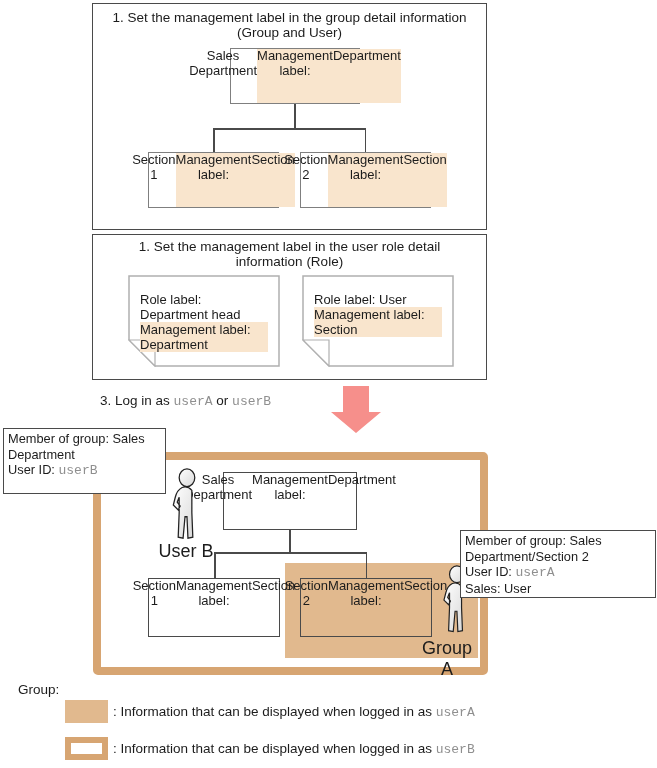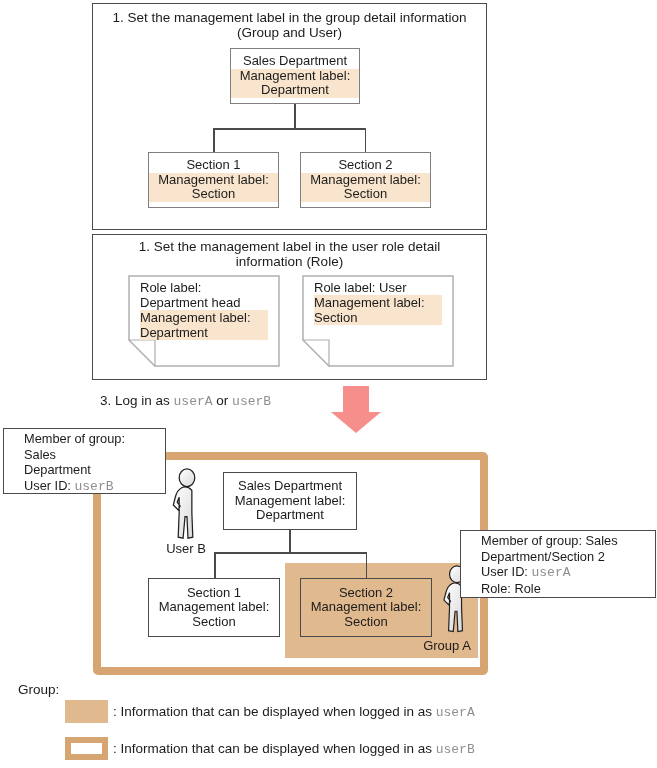--- a/index.html
+++ b/index.html
@@ -6,40 +6,40 @@
   #canvas{
     position:relative;width:657px;height:768px;background:#fff;overflow:hidden;
     font-family:"Liberation Sans","DejaVu Sans",sans-serif;color:#1c1c1c;
   }
   .abs{position:absolute;}
   
   .stepbox{background:#fff;border:1.5px solid #4a4a4a;box-sizing:border-box;}
   .steptitle{position:absolute;left:0;right:0;text-align:center;font-size:13.5px;line-height:15px;}
   
   .gbox{background:#fff;border:1.5px solid #7f7f7f;box-sizing:border-box;
-        display:flex;flex-direction:column;justify-content:center;text-align:center;
+        display:flex;flex-direction:row;justify-content:center;text-align:center;
         font-size:13px;z-index:3;}
   .gbox.darkb{border-color:#4a4a4a;}
   .gline{line-height:14.5px;width:100%;}
   .hl{background:#f9e5cd;}
   .tanfill{background:#e1b98e;}
   
   .cline{background:#4a4a4a;z-index:1;}
   
-  .notetext{position:absolute;font-size:13px;line-height:15px;}
+  .notetext{position:absolute;font-size:13px;line-height:15px;margin-top:12px;}
   .nhl{background:#f9e5cd;display:block;width:128px;}
   
   .mono{font-family:"Liberation Mono","DejaVu Sans Mono",monospace;color:#8f8f8f;font-size:13px;}
   
   .callout{background:#fff;border:1.5px solid #4a4a4a;box-sizing:border-box;z-index:6;
-           font-size:12.8px;line-height:15.5px;padding:2px 20px;}
+           font-size:12.8px;line-height:15.5px;padding:2px 4px;}
   
   .bigrect{border:8px solid #d7a572;border-radius:5px;box-sizing:border-box;background:#fff;z-index:0;}
   .tanregion{background:#e1b98e;z-index:1;}
-  .userlabel{font-size:13px;text-align:center;z-index:4;}
+  .userlabel{font-size:18px;text-align:center;z-index:4;}
   
   .legendrow-text{font-size:13.5px;line-height:16px;}
   .swatch-fill{background:#e1b98e;}
   .swatch-border{background:#fff;border:6px solid #d7a572;box-sizing:border-box;}
   svg{display:block;}
 </style>
 </head>
 <body>
 
 <div id="canvas">
@@ -152,21 +152,21 @@
   <div class="abs callout" style="left:3px;top:428px;width:163px;height:66px;">
     <div>Member of group: Sales</div>
     <div>Department</div>
     <div><span>User ID: </span><span class="mono">userB</span></div>
   </div>
 
   <div class="abs callout" style="left:460px;top:530px;width:196px;height:68px;">
     <div>Member of group: Sales</div>
     <div>Department/Section 2</div>
     <div><span>User ID: </span><span class="mono">userA</span></div>
-    <div>Role: Role</div>
+    <div>Sales: User</div>
   </div>
 
   <div class="abs legendrow-text" style="left:18px;top:682px;">Group:</div>
 
   <div class="abs swatch-fill" style="left:65px;top:700px;width:43px;height:23px;"></div>
   <div class="abs legendrow-text" style="left:113px;top:704px;">
     <span>: Information that can be displayed when logged in as </span><span class="mono">userA</span>
   </div>
 
   <div class="abs swatch-border" style="left:65px;top:737px;width:43px;height:23px;"></div>

